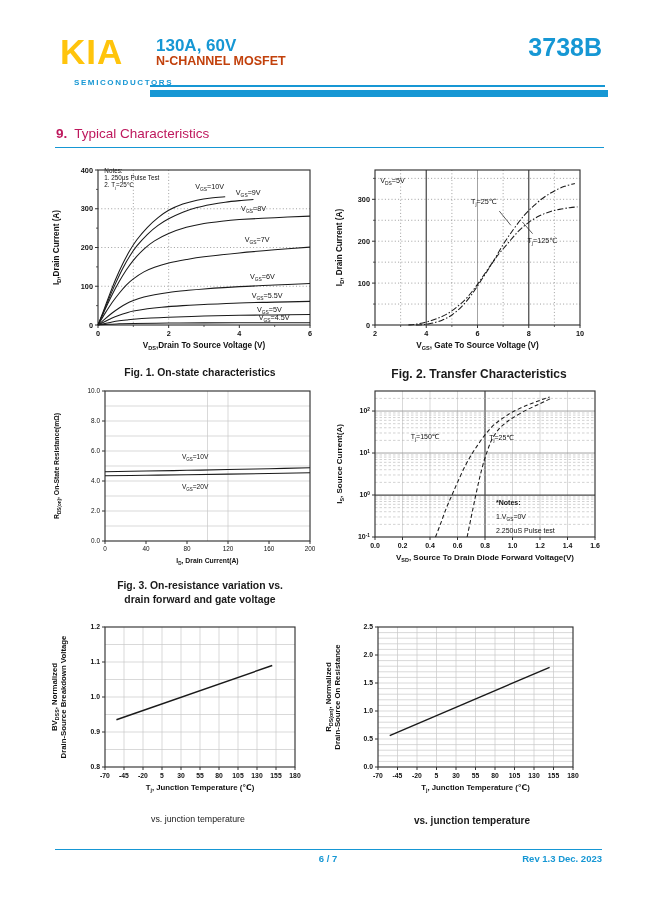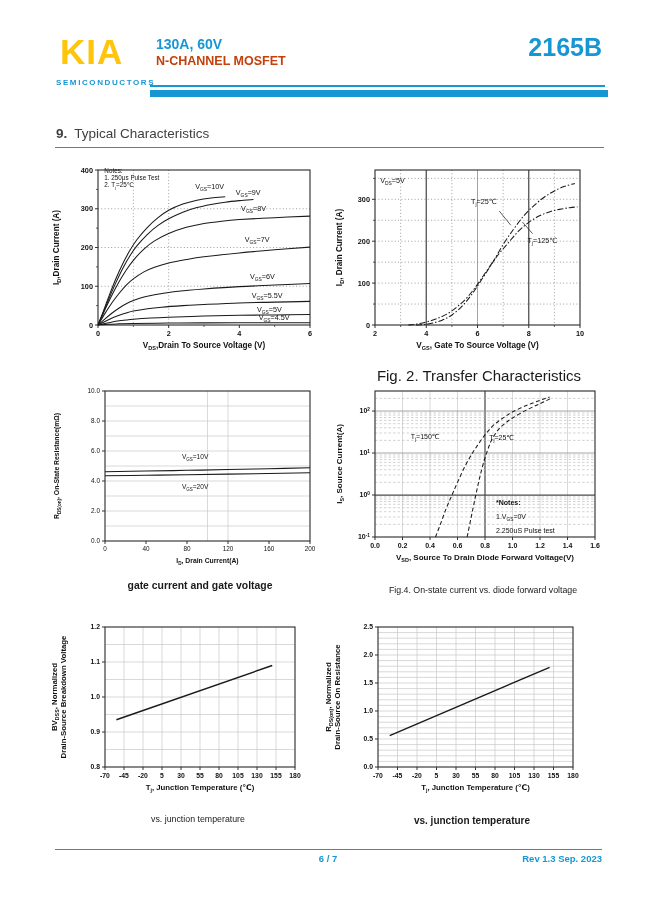--- a/index.html
+++ b/index.html
@@ -1,27 +1,27 @@
 <!DOCTYPE html>
 <html><head>
 <meta charset="utf-8">
 <style>
   html,body{margin:0;padding:0;background:#fff;}
   .page{position:relative;width:649px;height:917px;background:#ffffff;overflow:hidden;
         font-family:"Liberation Sans",sans-serif;}
   .logo{position:absolute;left:60px;top:34px;font-size:35px;font-weight:bold;
         color:#FFC40C;letter-spacing:1px;line-height:1;}
-  .logo-sub{position:absolute;left:56px;top:78px;font-size:8px;font-weight:bold;
+  .logo-sub{position:absolute;left:74px;top:78px;font-size:8px;font-weight:bold;
         color:#1697D4;letter-spacing:1.6px;}
-  .spec1{position:absolute;left:156px;top:36px;font-size:14px;font-weight:bold;color:#1697D4;text-align:center;}
+  .spec1{position:absolute;left:156px;top:36px;font-size:17px;font-weight:bold;color:#1697D4;text-align:center;}
   .spec2{position:absolute;left:156px;top:54px;font-size:12.5px;font-weight:bold;color:#c2410c;}
   .part{position:absolute;right:47px;top:33px;font-size:25px;font-weight:600;color:#1697D4;}
   .rule-thin{position:absolute;left:150px;top:85px;width:455px;height:1.5px;background:#1697D4;}
   .rule-thick{position:absolute;left:150px;top:90px;width:458px;height:7px;background:#1697D4;}
-  .section-title{position:absolute;left:56px;top:126px;font-size:13.5px;color:#404040;}
+  .section-title{position:absolute;left:56px;top:126px;font-size:13.5px;color:#be185d;}
   .section-title .num{font-weight:bold;margin-right:7px;}
   .section-title .txt{font-weight:500;}
   .section-rule{position:absolute;left:55px;top:147px;width:549px;height:1.3px;background:#1697D4;}
   .chart-block{position:absolute;}
   .caption{width:100%;text-align:center;color:#1a1a1a;line-height:1.35;}
   .caption div{white-space:nowrap;}
   svg text{font-family:"Liberation Sans","DejaVu Sans",sans-serif;fill:#111;}
   .footer-rule{position:absolute;left:55px;top:849px;width:547px;height:1.3px;background:#1697D4;}
   .footer-page{position:absolute;left:258px;top:853px;width:140px;text-align:center;
         font-size:9.5px;font-weight:bold;color:#1697D4;}
@@ -29,21 +29,21 @@
         font-size:9.5px;font-weight:bold;color:#1697D4;}
 </style>
 </head>
 <body>
 
 <div class="page">
   <div class="logo">KIA</div>
   <div class="logo-sub">SEMICONDUCTORS</div>
   <div class="spec1">130A, 60V</div>
   <div class="spec2">N-CHANNEL MOSFET</div>
-  <div class="part">2165B</div>
+  <div class="part">3738B</div>
   <div class="rule-thin"></div>
   <div class="rule-thick"></div>
 
   <div class="section-title">
     <span class="num">9.</span><span class="txt">Typical Characteristics</span>
   </div>
   <div class="section-rule"></div>
 
   <div class="chart-block" style="left:50px;top:158px;width:300px;"><svg width="300" height="202">
         <line x1="83.33333333333333" y1="12" x2="83.33333333333333" y2="167" stroke="#777" stroke-width="0.7" stroke-dasharray="1,2.3"></line>
@@ -91,21 +91,23 @@
         <text x="54.36" y="22.074999999999992" text-anchor="start" font-size="6.3" font-weight="400"><tspan font-size="6.3">1. 250μs Pulse Test</tspan></text>
         <text x="54.36" y="29.049999999999997" text-anchor="start" font-size="6.3" font-weight="400"><tspan font-size="6.3">2. T</tspan><tspan dy="2" font-size="4.284">j</tspan><tspan dy="-2" font-size="6.3">=25℃</tspan></text>
         <text x="145.16666666666666" y="30.599999999999998" text-anchor="start" font-size="7.2" font-weight="400"><tspan font-size="7.2">V</tspan><tspan dy="2" font-size="4.896000000000001">GS</tspan><tspan dy="-2" font-size="7.2">=10V</tspan></text>
         <text x="185.8" y="36.800000000000004" text-anchor="start" font-size="7.2" font-weight="400"><tspan font-size="7.2">V</tspan><tspan dy="2" font-size="4.896000000000001">GS</tspan><tspan dy="-2" font-size="7.2">=9V</tspan></text>
         <text x="191.1" y="53.075" text-anchor="start" font-size="7.2" font-weight="400"><tspan font-size="7.2">V</tspan><tspan dy="2" font-size="4.896000000000001">GS</tspan><tspan dy="-2" font-size="7.2">=8V</tspan></text>
         <text x="194.63333333333335" y="84.07499999999999" text-anchor="start" font-size="7.2" font-weight="400"><tspan font-size="7.2">V</tspan><tspan dy="2" font-size="4.896000000000001">GS</tspan><tspan dy="-2" font-size="7.2">=7V</tspan></text>
         <text x="199.93333333333334" y="121.275" text-anchor="start" font-size="7.2" font-weight="400"><tspan font-size="7.2">V</tspan><tspan dy="2" font-size="4.896000000000001">GS</tspan><tspan dy="-2" font-size="7.2">=6V</tspan></text>
         <text x="201.7" y="139.875" text-anchor="start" font-size="7.2" font-weight="400"><tspan font-size="7.2">V</tspan><tspan dy="2" font-size="4.896000000000001">GS</tspan><tspan dy="-2" font-size="7.2">=5.5V</tspan></text>
         <text x="207" y="153.82500000000002" text-anchor="start" font-size="7.2" font-weight="400"><tspan font-size="7.2">V</tspan><tspan dy="2" font-size="4.896000000000001">GS</tspan><tspan dy="-2" font-size="7.2">=5V</tspan></text>
         <text x="208.76666666666665" y="162.35" text-anchor="start" font-size="7.2" font-weight="400"><tspan font-size="7.2">V</tspan><tspan dy="2" font-size="4.896000000000001">GS</tspan><tspan dy="-2" font-size="7.2">=4.5V</tspan></text>
-      </svg></div>
+      </svg><div class="caption" style="font-size: 10.4px; margin-top: 2px; font-weight: bold;">
+        <div>Fig. 1. On-state characteristics</div>
+      </div></div>
   <div class="chart-block" style="left:333px;top:158px;width:292px;"><svg width="292" height="202">
         <line x1="67.625" y1="12" x2="67.625" y2="167" stroke="#777" stroke-width="0.7" stroke-dasharray="1,2.3"></line>
         <line x1="93.25" y1="12" x2="93.25" y2="167" stroke="#4a4a4a" stroke-width="1.25"></line>
         <line x1="118.875" y1="12" x2="118.875" y2="167" stroke="#777" stroke-width="0.7" stroke-dasharray="1,2.3"></line>
         <line x1="144.5" y1="12" x2="144.5" y2="167" stroke="#999" stroke-width="0.9"></line>
         <line x1="170.125" y1="12" x2="170.125" y2="167" stroke="#777" stroke-width="0.7" stroke-dasharray="1,2.3"></line>
         <line x1="195.75" y1="12" x2="195.75" y2="167" stroke="#4a4a4a" stroke-width="1.25"></line>
         <line x1="221.375" y1="12" x2="221.375" y2="167" stroke="#777" stroke-width="0.7" stroke-dasharray="1,2.3"></line>
         <line x1="42" y1="146.05405405405406" x2="247" y2="146.05405405405406" stroke="#777" stroke-width="0.7" stroke-dasharray="1,2.3"></line>
         <line x1="42" y1="125.10810810810811" x2="247" y2="125.10810810810811" stroke="#777" stroke-width="0.7" stroke-dasharray="1,2.3"></line>
@@ -143,21 +145,21 @@
         <line x1="40" y1="104.16216216216215" x2="42" y2="104.16216216216215" stroke="#333" stroke-width="0.8"></line>
         <line x1="40" y1="62.270270270270274" x2="42" y2="62.270270270270274" stroke="#333" stroke-width="0.8"></line>
         <line x1="40" y1="20.37837837837838" x2="42" y2="20.37837837837838" stroke="#333" stroke-width="0.8"></line>
         <text x="144.5" y="190.3" text-anchor="middle" font-size="8.2" font-weight="700"><tspan font-size="8.2">V</tspan><tspan dy="2" font-size="5.576">GS</tspan><tspan dy="-2" font-size="8.2">,  Gate To Source Voltage (V)</tspan></text>
         <text transform="translate(9,89.5) rotate(-90)" text-anchor="middle" font-size="8.2" font-weight="700"><tspan font-size="8.2">I</tspan><tspan dy="2" font-size="5.576">D</tspan><tspan dy="-2" font-size="8.2">,  Drain Current (A)</tspan></text>
         <text x="47.12500000000001" y="25.405405405405407" text-anchor="start" font-size="7.2" font-weight="400"><tspan font-size="7.2">V</tspan><tspan dy="2" font-size="4.896000000000001">DS</tspan><tspan dy="-2" font-size="7.2">=5V</tspan></text>
         <text x="138.09375" y="45.513513513513516" text-anchor="start" font-size="7.2" font-weight="400"><tspan font-size="7.2">T</tspan><tspan dy="2" font-size="4.896000000000001">j</tspan><tspan dy="-2" font-size="7.2">=25℃</tspan></text>
         <line x1="166.28125" y1="53.05405405405405" x2="177.8125" y2="67.29729729729729" stroke="#1a1a1a" stroke-width="0.7"></line>
         <text x="194.46875" y="84.89189189189189" text-anchor="start" font-size="7.2" font-weight="400"><tspan font-size="7.2">T</tspan><tspan dy="2" font-size="4.896000000000001">j</tspan><tspan dy="-2" font-size="7.2">=125℃</tspan></text>
         <line x1="199.59375" y1="75.67567567567568" x2="189.34375" y2="63.94594594594595" stroke="#1a1a1a" stroke-width="0.7"></line>
-      </svg><div class="caption" style="font-size: 15px; margin-top: 2px; font-weight: normal;">
+      </svg><div class="caption" style="font-size: 12px; margin-top: 2px; font-weight: bold;">
         <div>Fig. 2. Transfer Characteristics</div>
       </div></div>
   <div class="chart-block" style="left:50px;top:383px;width:300px;"><svg width="300" height="190">
         <line x1="157.5" y1="8" x2="157.5" y2="158" stroke="#c8c8c8" stroke-width="0.7"></line>
         <line x1="178" y1="8" x2="178" y2="158" stroke="#c8c8c8" stroke-width="0.7"></line>
         <line x1="55" y1="143" x2="260" y2="143" stroke="#c8c8c8" stroke-width="0.7"></line>
         <line x1="55" y1="128" x2="260" y2="128" stroke="#c8c8c8" stroke-width="0.7"></line>
         <line x1="55" y1="113" x2="260" y2="113" stroke="#c8c8c8" stroke-width="0.7"></line>
         <line x1="55" y1="98" x2="260" y2="98" stroke="#c8c8c8" stroke-width="0.7"></line>
         <line x1="55" y1="83" x2="260" y2="83" stroke="#c8c8c8" stroke-width="0.7"></line>
@@ -190,21 +192,22 @@
         <text x="50" y="70.24" text-anchor="end" font-size="6.4" font-weight="400"><tspan font-size="6.4">6.0</tspan></text>
         <line x1="52" y1="37.99999999999999" x2="55" y2="37.99999999999999" stroke="#333" stroke-width="1"></line>
         <text x="50" y="40.239999999999995" text-anchor="end" font-size="6.4" font-weight="400"><tspan font-size="6.4">8.0</tspan></text>
         <line x1="52" y1="8" x2="55" y2="8" stroke="#333" stroke-width="1"></line>
         <text x="50" y="10.24" text-anchor="end" font-size="6.4" font-weight="400"><tspan font-size="6.4">10.0</tspan></text>
         <text x="157.5" y="180.4" text-anchor="middle" font-size="6.8" font-weight="700"><tspan font-size="6.8">I</tspan><tspan dy="2" font-size="4.6240000000000006">D</tspan><tspan dy="-2" font-size="6.8">, Drain Current(A)</tspan></text>
         <text transform="translate(9,83) rotate(-90)" text-anchor="middle" font-size="6.8" font-weight="700"><tspan font-size="6.8">R</tspan><tspan dy="2" font-size="4.6240000000000006">DS(on)</tspan><tspan dy="-2" font-size="6.8">, On-State Resistance(mΩ)</tspan></text>
         <text x="131.875" y="76.25" text-anchor="start" font-size="6.6" font-weight="400"><tspan font-size="6.6">V</tspan><tspan dy="2" font-size="4.488">GS</tspan><tspan dy="-2" font-size="6.6">=10V</tspan></text>
         <text x="131.875" y="106.25" text-anchor="start" font-size="6.6" font-weight="400"><tspan font-size="6.6">V</tspan><tspan dy="2" font-size="4.488">GS</tspan><tspan dy="-2" font-size="6.6">=20V</tspan></text>
       </svg><div class="caption" style="font-size: 10.4px; margin-top: 2px; font-weight: bold;">
-        <div>gate current and gate voltage</div>
+        <div>Fig. 3. On-resistance variation vs.</div>
+        <div>drain forward and gate voltage</div>
       </div></div>
   <div class="chart-block" style="left:333px;top:383px;width:300px;"><svg width="300" height="188">
         <line x1="69.5" y1="8" x2="69.5" y2="154" stroke="#c8c8c8" stroke-width="0.7"></line>
         <line x1="97" y1="8" x2="97" y2="154" stroke="#c8c8c8" stroke-width="0.7"></line>
         <line x1="124.49999999999999" y1="8" x2="124.49999999999999" y2="154" stroke="#c8c8c8" stroke-width="0.7"></line>
         <line x1="152" y1="8" x2="152" y2="154" stroke="#4a4a4a" stroke-width="1.25"></line>
         <line x1="179.5" y1="8" x2="179.5" y2="154" stroke="#c8c8c8" stroke-width="0.7"></line>
         <line x1="206.99999999999997" y1="8" x2="206.99999999999997" y2="154" stroke="#c8c8c8" stroke-width="0.7"></line>
         <line x1="234.49999999999997" y1="8" x2="234.49999999999997" y2="154" stroke="#c8c8c8" stroke-width="0.7"></line>
         <line x1="42" y1="112.01124283433393" x2="262" y2="112.01124283433393" stroke="#4a4a4a" stroke-width="1.25"></line>
@@ -264,23 +267,21 @@
         <text x="37" y="72.47248566866789" text-anchor="end" font-size="7" font-weight="700"><tspan font-size="7">10</tspan><tspan dy="-2" font-size="4.760000000000001">1</tspan></text>
         <line x1="39" y1="28.03372850300182" x2="42" y2="28.03372850300182" stroke="#333" stroke-width="1"></line>
         <text x="37" y="30.48372850300182" text-anchor="end" font-size="7" font-weight="700"><tspan font-size="7">10</tspan><tspan dy="-2" font-size="4.760000000000001">2</tspan></text>
         <text x="152" y="177" text-anchor="middle" font-size="8" font-weight="700"><tspan font-size="8">V</tspan><tspan dy="2" font-size="5.44">SD</tspan><tspan dy="-2" font-size="8">, Source To Drain Diode Forward Voltage(V)</tspan></text>
         <text transform="translate(9,81) rotate(-90)" text-anchor="middle" font-size="8" font-weight="700"><tspan font-size="8">I</tspan><tspan dy="2" font-size="5.44">S</tspan><tspan dy="-2" font-size="8">, Source Current(A)</tspan></text>
         <text x="77.75" y="55.64458287560789" text-anchor="start" font-size="7" font-weight="400"><tspan font-size="7">T</tspan><tspan dy="2" font-size="4.760000000000001">j</tspan><tspan dy="-2" font-size="7">=150℃</tspan></text>
         <text x="156.125" y="57.38261028115147" text-anchor="start" font-size="7" font-weight="400"><tspan font-size="7">T</tspan><tspan dy="2" font-size="4.760000000000001">j</tspan><tspan dy="-2" font-size="7">=25℃</tspan></text>
         <text x="163" y="122.26175423753487" text-anchor="start" font-size="7" font-weight="700"><tspan font-size="7">*Notes:</tspan></text>
         <text x="163" y="135.88757165666064" text-anchor="start" font-size="7" font-weight="400"><tspan font-size="7">1.V</tspan><tspan dy="2" font-size="4.760000000000001">GS</tspan><tspan dy="-2" font-size="7">=0V</tspan></text>
         <text x="163" y="149.9308689968832" text-anchor="start" font-size="7" font-weight="400"><tspan font-size="7">2.250uS Pulse test</tspan></text>
-      </svg><div class="caption" style="font-size: 8.8px; margin-top: 10px; font-weight: normal;">
-        <div>Fig.4. On-state current vs. diode forward voltage</div>
-      </div></div>
+      </svg></div>
   <div class="chart-block" style="left:48px;top:612px;width:300px;"><svg width="300" height="192">
         <line x1="76" y1="15" x2="76" y2="155" stroke="#c8c8c8" stroke-width="0.7"></line>
         <line x1="95" y1="15" x2="95" y2="155" stroke="#c8c8c8" stroke-width="0.7"></line>
         <line x1="114" y1="15" x2="114" y2="155" stroke="#c8c8c8" stroke-width="0.7"></line>
         <line x1="133" y1="15" x2="133" y2="155" stroke="#c8c8c8" stroke-width="0.7"></line>
         <line x1="152" y1="15" x2="152" y2="155" stroke="#c8c8c8" stroke-width="0.7"></line>
         <line x1="171" y1="15" x2="171" y2="155" stroke="#c8c8c8" stroke-width="0.7"></line>
         <line x1="190" y1="15" x2="190" y2="155" stroke="#c8c8c8" stroke-width="0.7"></line>
         <line x1="209" y1="15" x2="209" y2="155" stroke="#c8c8c8" stroke-width="0.7"></line>
         <line x1="228" y1="15" x2="228" y2="155" stroke="#c8c8c8" stroke-width="0.7"></line>
@@ -403,14 +404,14 @@
         <text x="51" y="17.38" text-anchor="end" font-size="6.8" font-weight="700"><tspan font-size="6.8">2.5</tspan></text>
         <text x="153.5" y="177.8" text-anchor="middle" font-size="7.8" font-weight="700"><tspan font-size="7.8">T</tspan><tspan dy="2" font-size="5.304">j</tspan><tspan dy="-2" font-size="7.8">, Junction Temperature  (℃)</tspan></text>
         <text transform="translate(9,85) rotate(-90)" text-anchor="middle" font-size="7.8" font-weight="700"><tspan font-size="7.8">R</tspan><tspan dy="2" font-size="5.304">DS(on)</tspan><tspan dy="-2" font-size="7.8">, Normalized</tspan></text>
         <text transform="translate(18,85) rotate(-90)" text-anchor="middle" font-size="7.8" font-weight="700"><tspan font-size="7.8">Drain-Source On Resistance</tspan></text>
       </svg><div class="caption" style="font-size: 10px; margin-top: 6px; font-weight: bold;">
         <div>vs. junction temperature</div>
       </div></div>
 
   <div class="footer-rule"></div>
   <div class="footer-page">6 / 7</div>
-  <div class="footer-rev">Rev 1.3 Sep. 2023</div>
+  <div class="footer-rev">Rev 1.3 Dec. 2023</div>
 </div>
 
 </body></html>

